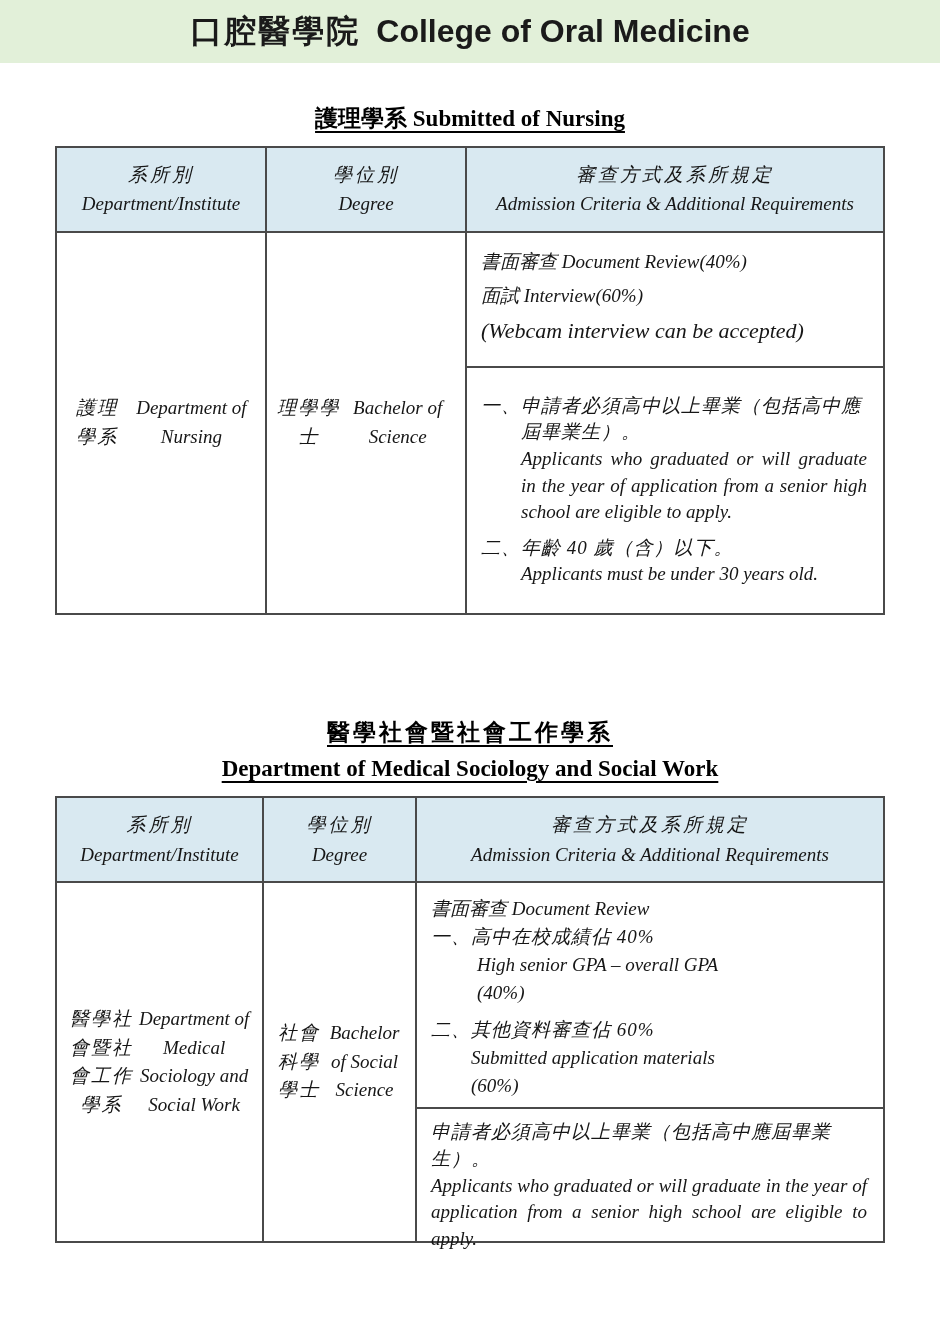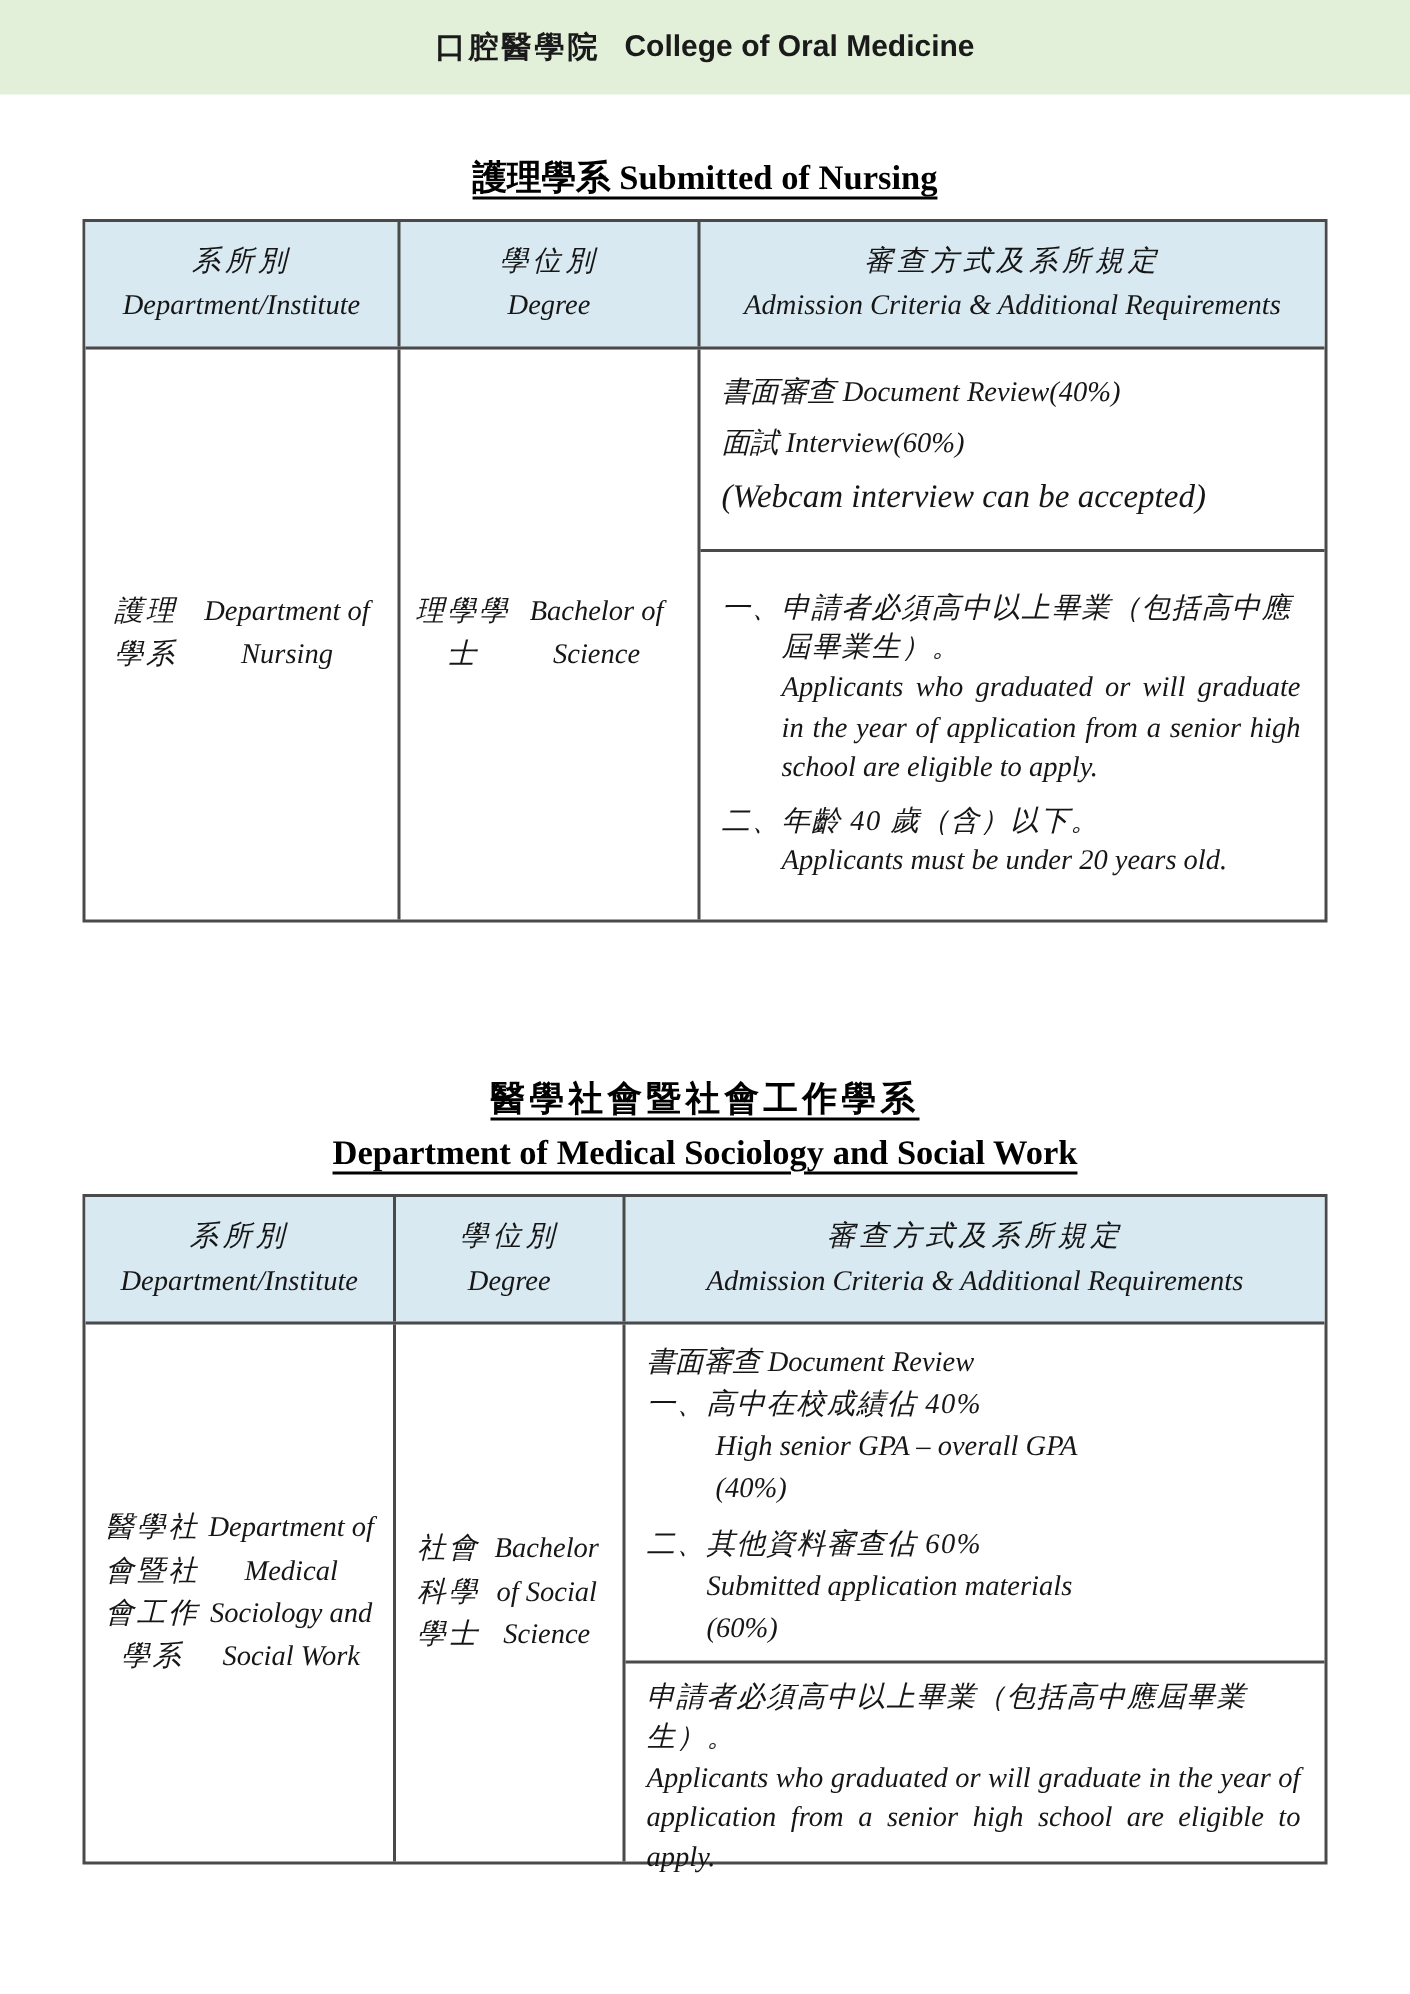--- a/index.html
+++ b/index.html
@@ -16,21 +16,21 @@
   
   .banner {
     height: 63px;
     background: #e2f0d9;
     display: flex;
     align-items: center;
     justify-content: center;
     gap: 16px;
     font-family: "Liberation Sans", "DejaVu Sans", sans-serif;
     font-weight: 700;
-    font-size: 20px;
+    font-size: 32px;
     color: #1a1a1a;
   }
   .banner .zh { letter-spacing: 2px; }
   
   .section-title {
     text-align: center;
     font-weight: 700;
     font-size: 23px;
     color: #000;
   }
@@ -163,21 +163,21 @@
             <span class="req-marker">一、</span>
             <div class="req-body">
               <div class="req-zh">申請者必須高中以上畢業（包括高中應屆畢業生）。</div>
               <div class="just">Applicants who graduated or will graduate in the year of application from a senior high school are eligible to apply.</div>
             </div>
           </div>
           <div class="req-item">
             <span class="req-marker">二、</span>
             <div class="req-body">
               <div class="req-zh">年齡 40 歲（含）以下。</div>
-              <div>Applicants must be under 20 years old.</div>
+              <div>Applicants must be under 30 years old.</div>
             </div>
           </div>
         </div>
       </div>
     </div>
   </div>
 
   <h2 class="section-title title-sociology">
     <div class="title-zh-line"><span class="u">醫學社會暨社會工作學系</span></div>
     <div><span class="u">Department of Medical Sociology and Social Work</span></div>

